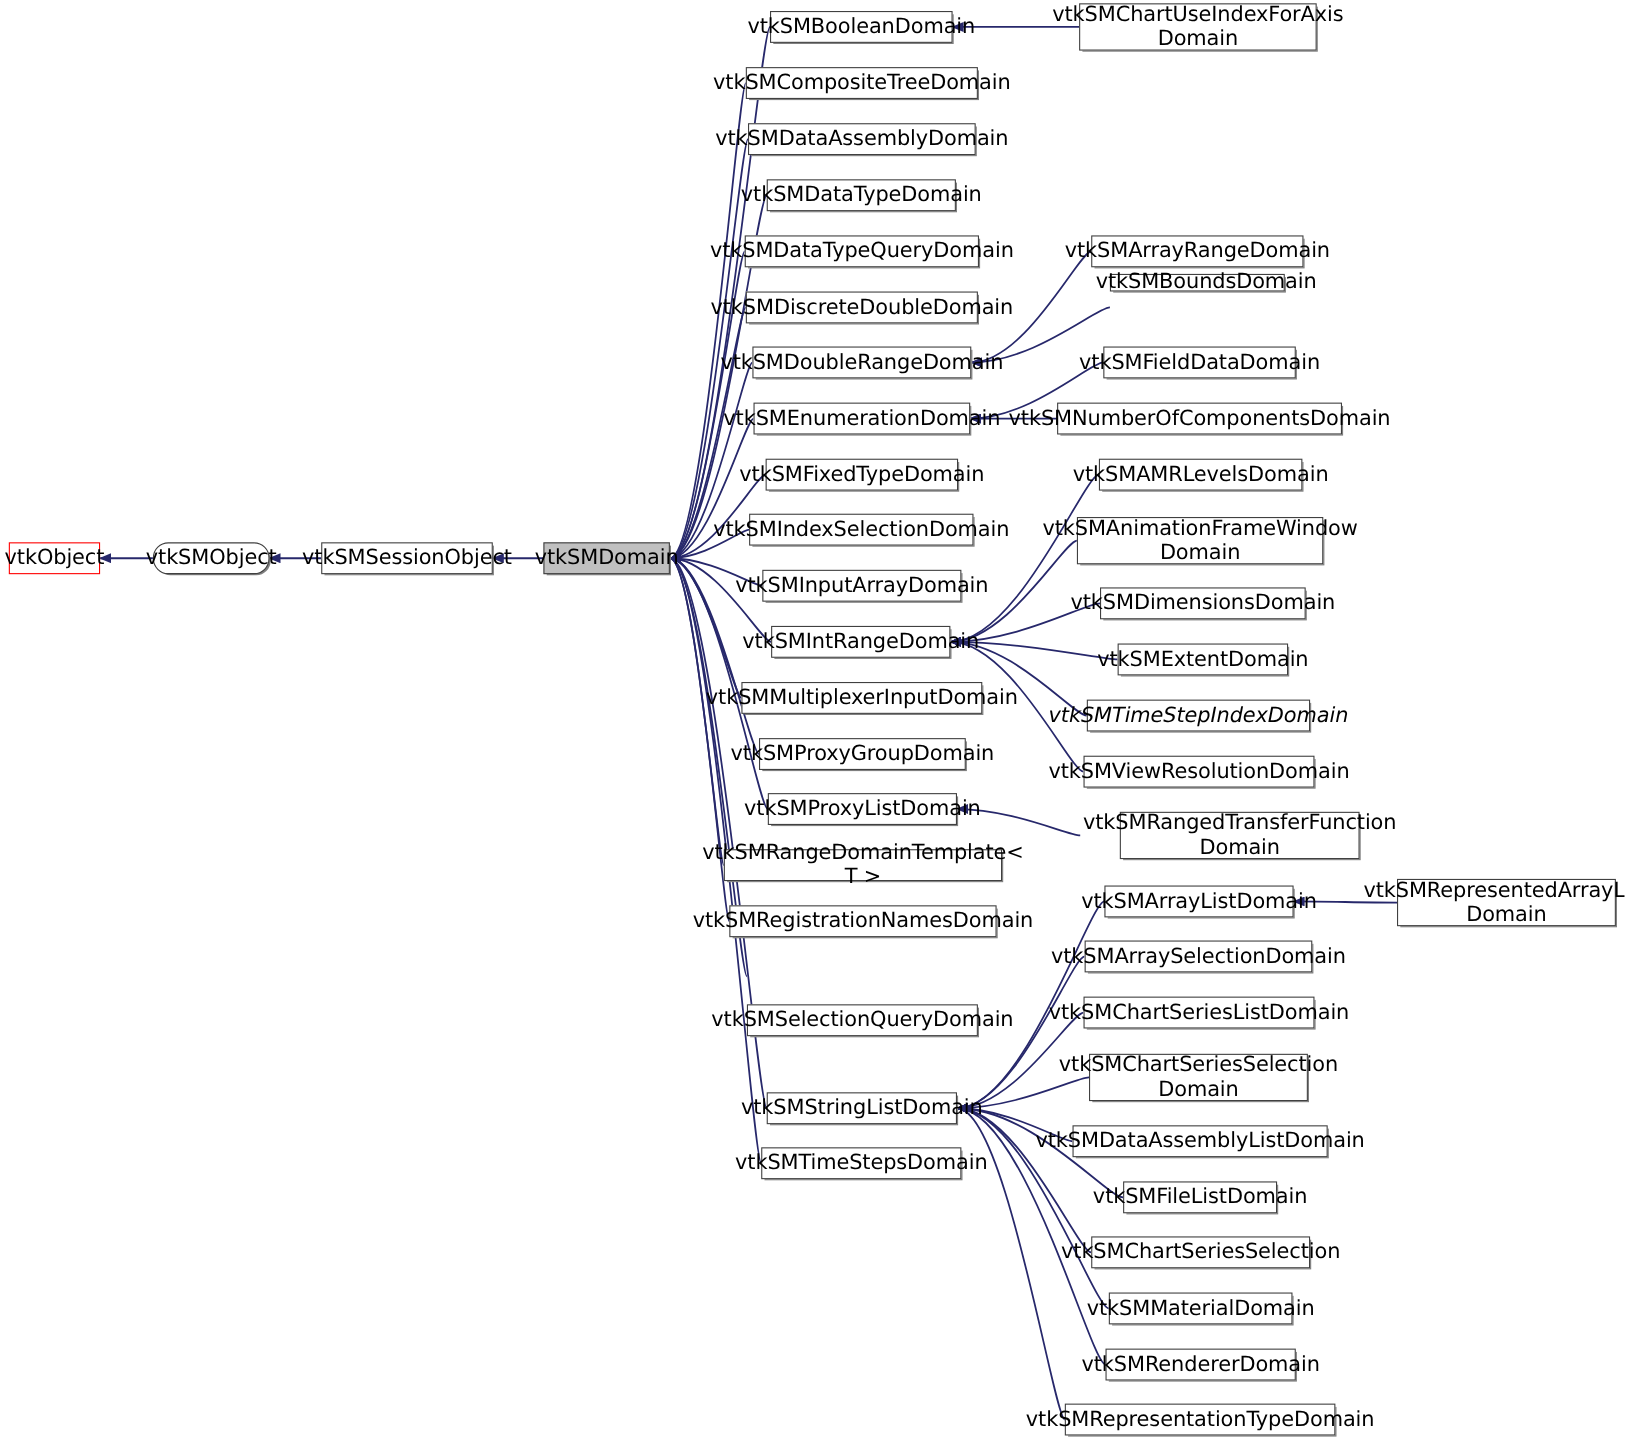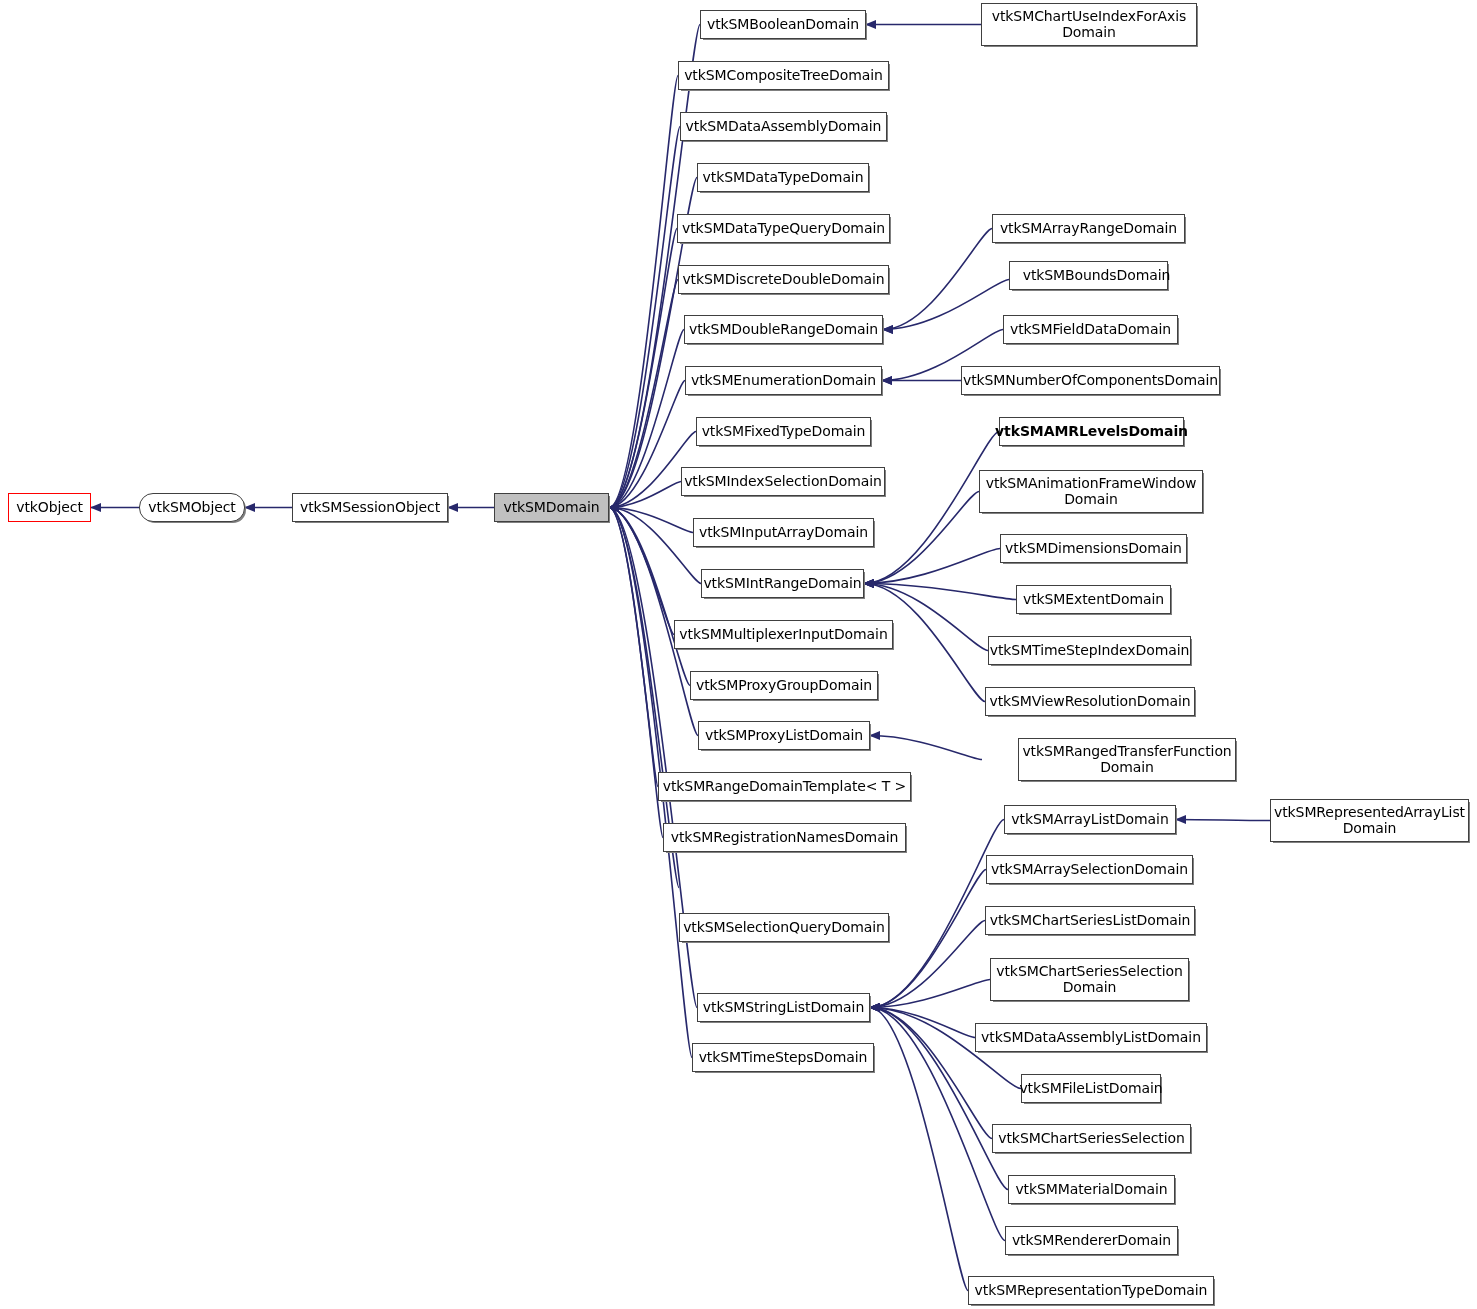--- a/index.html
+++ b/index.html
@@ -11,21 +11,21 @@
     box-sizing:border-box;
     background:#ffffff;
     border:1px solid #404040;
     box-shadow:2px 2px 0 -1px #808080;
     display:flex;
     align-items:center;
     justify-content:center;
     text-align:center;
     line-height:1.12;
     color:#000000;
-    font-size:14px;
+    font-size:19px;
     letter-spacing:-0.1px;
     white-space:pre-line;
     cursor:pointer;
   }
   .node.root{ border-color:#ff0000; box-shadow:none; }
   .node.current{ background:#c0c0c0; border-color:#404040; }
 </style>
 </head>
 <body>
 
@@ -104,29 +104,29 @@
       <div class="node" style="left: 690px; top: 671px; width: 188px; height: 29px;">vtkSMProxyGroupDomain</div>
       <div class="node" style="left: 698px; top: 721px; width: 172px; height: 29px;">vtkSMProxyListDomain</div>
       <div class="node" style="left: 658px; top: 772px; width: 253px; height: 29px;">vtkSMRangeDomainTemplate&lt; T &gt;</div>
       <div class="node" style="left: 663px; top: 823px; width: 243px; height: 29px;">vtkSMRegistrationNamesDomain</div>
       <div class="node" style="left: 679px; top: 873px; width: 210px; height: 29px; margin-top: 40px;">vtkSMSelectionQueryDomain</div>
       <div class="node" style="left: 697px; top: 993px; width: 173px; height: 29px;">vtkSMStringListDomain</div>
       <div class="node" style="left: 692px; top: 1043px; width: 182px; height: 29px;">vtkSMTimeStepsDomain</div>
       <div class="node" style="left: 981px; top: 3px; width: 216px; height: 43px;">vtkSMChartUseIndexForAxis
 Domain</div>
       <div class="node" style="left: 992px; top: 214px; width: 193px; height: 29px;">vtkSMArrayRangeDomain</div>
-      <div class="node" style="left: 1009px; top: 261px; width: 159px; height: 29px; padding-left: 16px;">vtkSMBoundsDomain</div>
+      <div class="node" style="left: 1009px; top: 249px; width: 159px; height: 16px; padding-left: 16px;">vtkSMBoundsDomain</div>
       <div class="node" style="left: 1003px; top: 315px; width: 175px; height: 29px;">vtkSMFieldDataDomain</div>
       <div class="node" style="left: 961px; top: 366px; width: 259px; height: 29px;">vtkSMNumberOfComponentsDomain</div>
-      <div class="node" style="left: 999px; top: 417px; width: 185px; height: 29px; font-weight: bold;">vtkSMAMRLevelsDomain</div>
+      <div class="node" style="left: 999px; top: 417px; width: 185px; height: 29px;">vtkSMAMRLevelsDomain</div>
       <div class="node" style="left: 979px; top: 470px; width: 224px; height: 43px;">vtkSMAnimationFrameWindow
 Domain</div>
       <div class="node" style="left: 1000px; top: 534px; width: 187px; height: 29px;">vtkSMDimensionsDomain</div>
       <div class="node" style="left: 1016px; top: 585px; width: 155px; height: 29px;">vtkSMExtentDomain</div>
-      <div class="node" style="left: 988px; top: 636px; width: 203px; height: 29px;">vtkSMTimeStepIndexDomain</div>
+      <div class="node" style="left: 988px; top: 636px; width: 203px; height: 29px; font-style: italic;">vtkSMTimeStepIndexDomain</div>
       <div class="node" style="left: 985px; top: 687px; width: 210px; height: 29px;">vtkSMViewResolutionDomain</div>
       <div class="node" style="left: 982px; top: 738px; width: 218px; height: 43px; margin-left: 36px;">vtkSMRangedTransferFunction
 Domain</div>
       <div class="node" style="left: 1004px; top: 805px; width: 172px; height: 29px;">vtkSMArrayListDomain</div>
       <div class="node" style="left: 986px; top: 855px; width: 207px; height: 29px;">vtkSMArraySelectionDomain</div>
       <div class="node" style="left: 985px; top: 906px; width: 210px; height: 29px;">vtkSMChartSeriesListDomain</div>
       <div class="node" style="left: 990px; top: 958px; width: 199px; height: 43px;">vtkSMChartSeriesSelection
 Domain</div>
       <div class="node" style="left: 975px; top: 1023px; width: 232px; height: 29px;">vtkSMDataAssemblyListDomain</div>
       <div class="node" style="left: 1021px; top: 1074px; width: 140px; height: 29px;">vtkSMFileListDomain</div>

